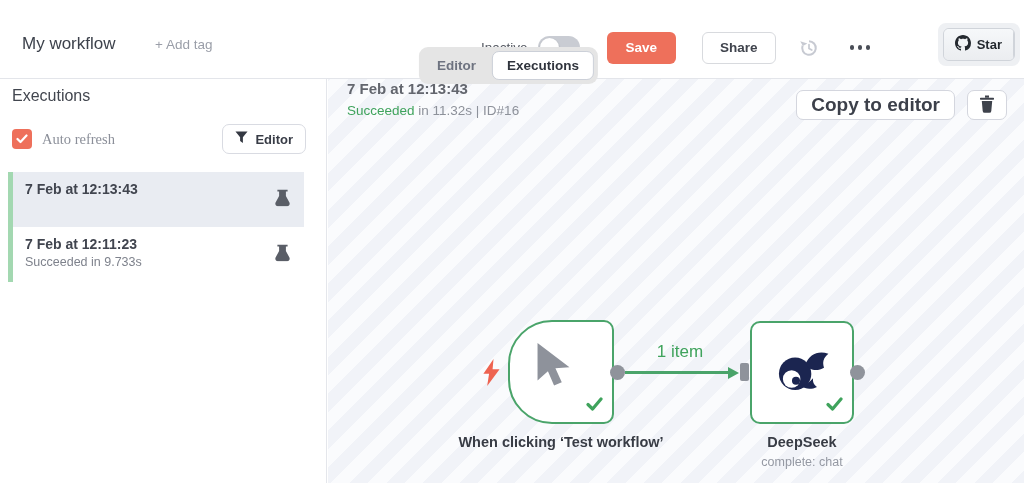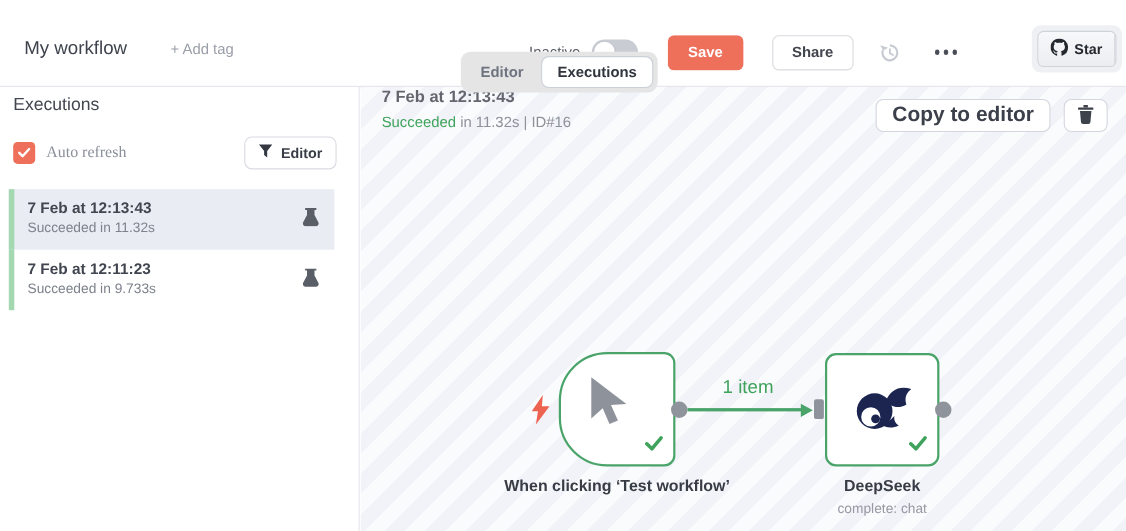--- a/index.html
+++ b/index.html
@@ -156,21 +156,20 @@
             <path d="M0.5 0.5 h13 l-5 6.2 v6.3 l-3 -2.3 v-4 Z" fill="#343842"></path>
           </svg>
       </span>
       <span>Editor</span>
     </button>
   </div>
 
   <div class="exec-list">
     <div class="exec-item selected">
       <div class="exec-date">7 Feb at 12:13:43</div>
-      <div class="exec-status">Succeeded in 11.32s</div>
       <span class="flask">
         <svg width="15" height="17" viewBox="0 0 14 16">
             <path d="M2.2 0 h9.6 v1.8 h-1.6 v4.2 l3.3 6.3 c0.8 1.6 -0.4 3.4 -2.1 3.4 h-8.8 c-1.7 0 -2.9 -1.8 -2.1 -3.4 l3.3 -6.3 v-4.2 h-1.6 Z" fill="#5a5e67"></path>
           </svg>
       </span>
     </div>
     <div class="exec-item">
       <div class="exec-date">7 Feb at 12:11:23</div>
       <div class="exec-status">Succeeded in 9.733s</div>
       <span class="flask">

